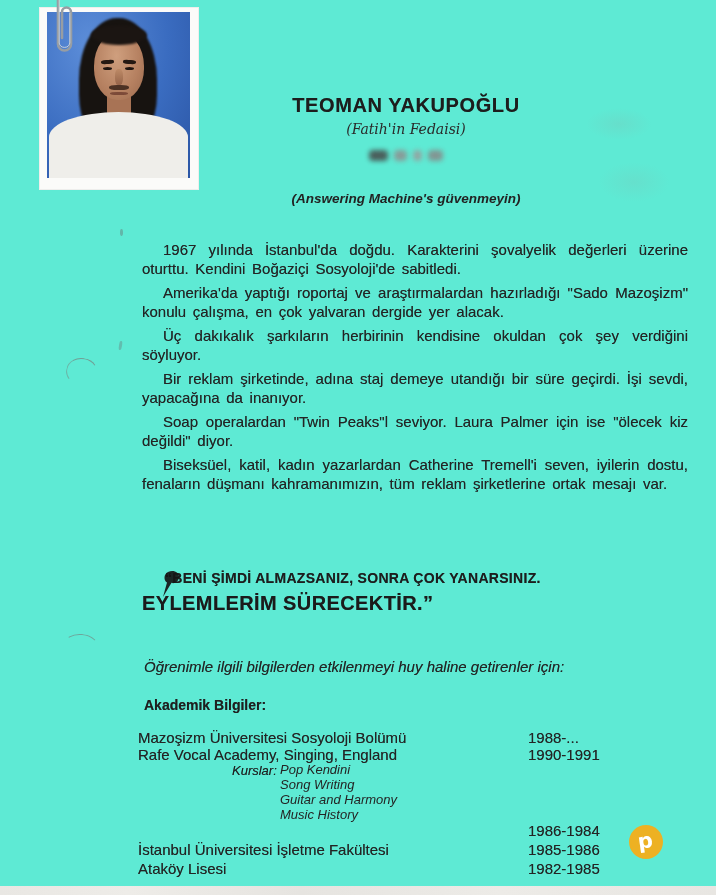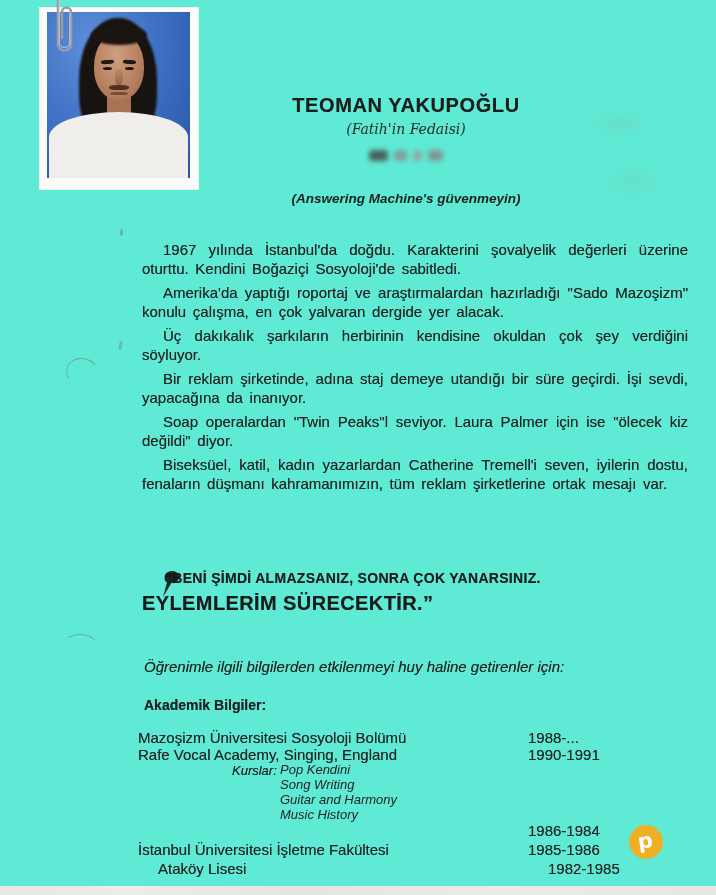--- a/index.html
+++ b/index.html
@@ -61,21 +61,21 @@
   .quote-line2{position:absolute;left:142px;top:592px;width:546px;
     font-size:20px;font-weight:bold;letter-spacing:.4px;color:#1b1b1b;}
   .ink-blot{position:absolute;left:159px;top:570px;z-index:3;}
 
   
   .edu-intro{position:absolute;left:144px;top:658px;font-style:italic;font-size:15px;color:#242424;}
   .edu-heading{position:absolute;left:144px;top:697px;font-size:14px;font-weight:bold;color:#1f1f1f;}
   .edu-row{position:absolute;left:138px;width:480px;font-size:15px;color:#242424;}
   .edu-row .years{position:absolute;left:390px;top:0;}
   .r1{top:729px;} .r2{top:746px;}
-  .r3{top:822px;} .r4{top:841px;} .r5{top:860px;margin-left:20px;}
+  .r3{top:822px;} .r4{top:841px;} .r5{top:860px;}
   .kurslar-label{position:absolute;left:192px;top:763px;
     font-size:13px;font-weight:normal;font-style:italic;color:#1f1f1f;margin-left:40px;}
   .course{position:absolute;left:280px;font-style:italic;font-size:13px;color:#242424;}
   .c0{top:762px;} .c1{top:777px;} .c2{top:792px;} .c3{top:807px;}
 
   
   .pen-arc1{position:absolute;left:66px;top:358px;width:30px;height:26px;border-radius:50%;
     border:1.6px solid transparent;border-top-color:rgba(122,120,116,.65);
     border-left-color:rgba(122,120,116,.45);transform:rotate(12deg);}
   .pen-arc2{position:absolute;left:63px;top:634px;width:34px;height:24px;border-radius:50%;

